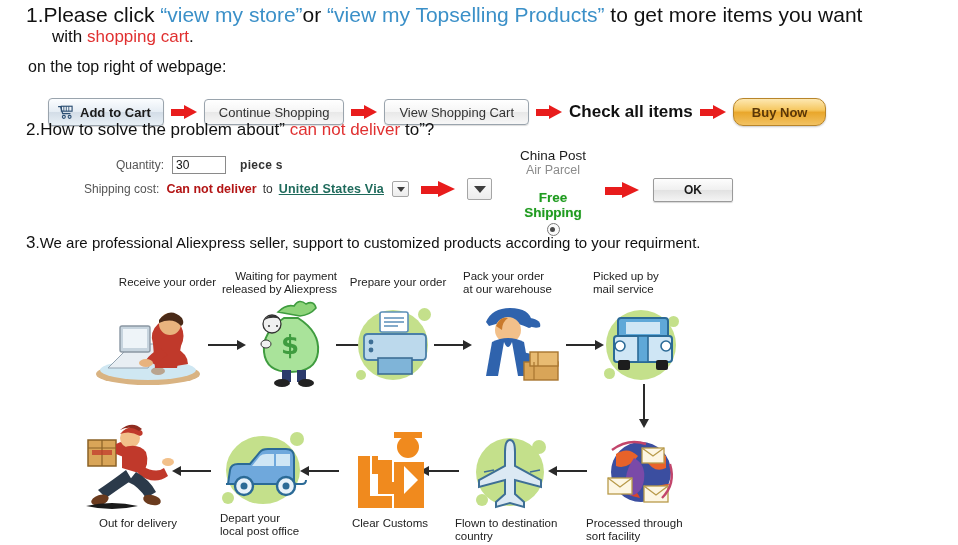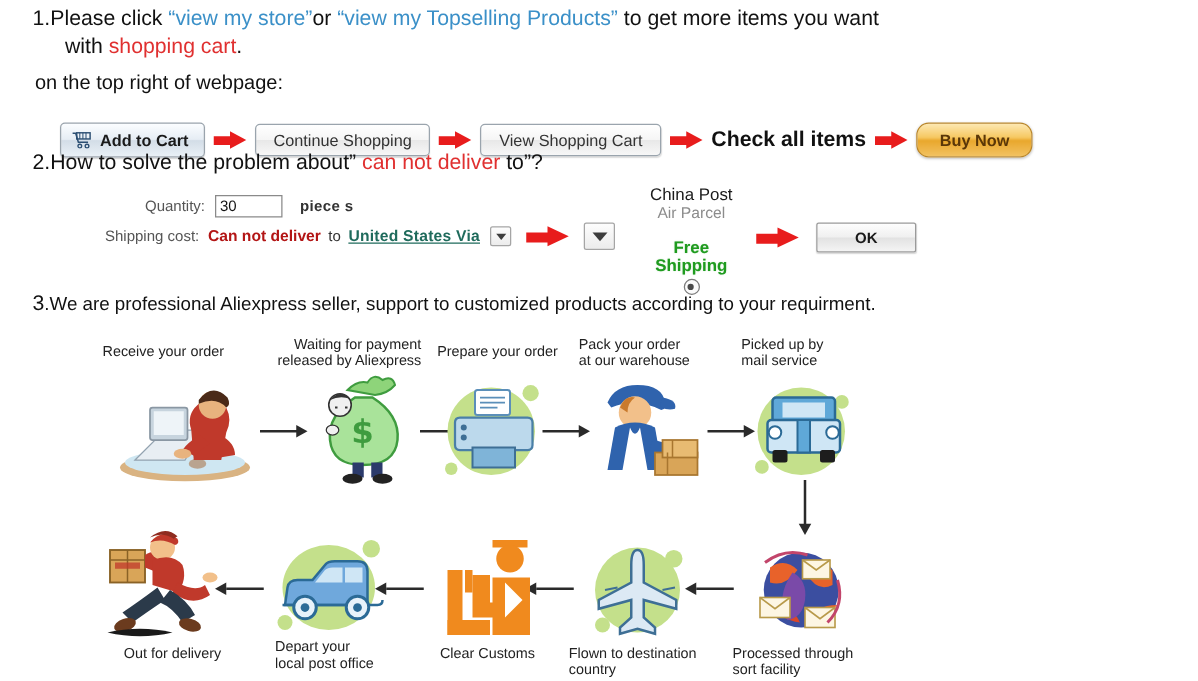--- a/index.html
+++ b/index.html
@@ -17,21 +17,21 @@
   }
 
   
   .abs { position: absolute; }
   .red { color: #e03030; margin-top: 44px; }
   .blue { color: #3b90c8; }
 
   
   #sec1-line1 {
     left: 26px; top: 4px; width: 900px;
-    font-size: 17px; line-height: 22px;
+    font-size: 21px; line-height: 22px;
     white-space: nowrap;
   }
   #sec1-line2 {
     left: 52px; top: 26px; width: 500px;
     font-size: 17px; line-height: 22px;
   }
   #sec1-line3 {
     left: 28px; top: 56px;
     font-size: 16px; line-height: 22px;
   }
@@ -351,21 +351,21 @@
     <span>OK</span>
   </div>
 </div>
 
 <div class="abs" id="sec3-heading">
   <span style="font-size:17px;">3</span><span>.We are professional Aliexpress seller, support to customized products according to your requirment.</span>
 </div>
 
 <div class="abs" id="flow">
 
-  <div class="flow-label" style="left:82px;  top:14px; width:110px; text-align:left;">Receive your order</div>
+  <div class="flow-label" style="left:106px;  top:14px; width:110px; text-align:right;">Receive your order</div>
   <div class="flow-label" style="left:209px; top:8px;  width:128px;text-align:right;">Waiting for payment<br>released by Aliexpress</div>
   <div class="flow-label" style="left:342px; top:14px; width:112px; text-align:center;">Prepare your order</div>
   <div class="flow-label" style="left:463px; top:8px;  width:104px;">Pack your order<br>at our warehouse</div>
   <div class="flow-label" style="left:593px; top:8px;  width:95px;">Picked up by<br>mail service</div>
 
   <div class="flow-icon" style="left:86px; top:42px; width:118px; height:82px;">
     <svg viewBox="0 0 118 82" width="118" height="82">
       <ellipse cx="62" cy="70" rx="52" ry="11" fill="#d9b382"></ellipse>
       <ellipse cx="62" cy="66" rx="48" ry="10" fill="#cfe7f2"></ellipse>
       <path d="M22 64 L46 40 L76 40 L62 64 Z" fill="#e8eef3" stroke="#93a3b0" stroke-width="1"></path>

